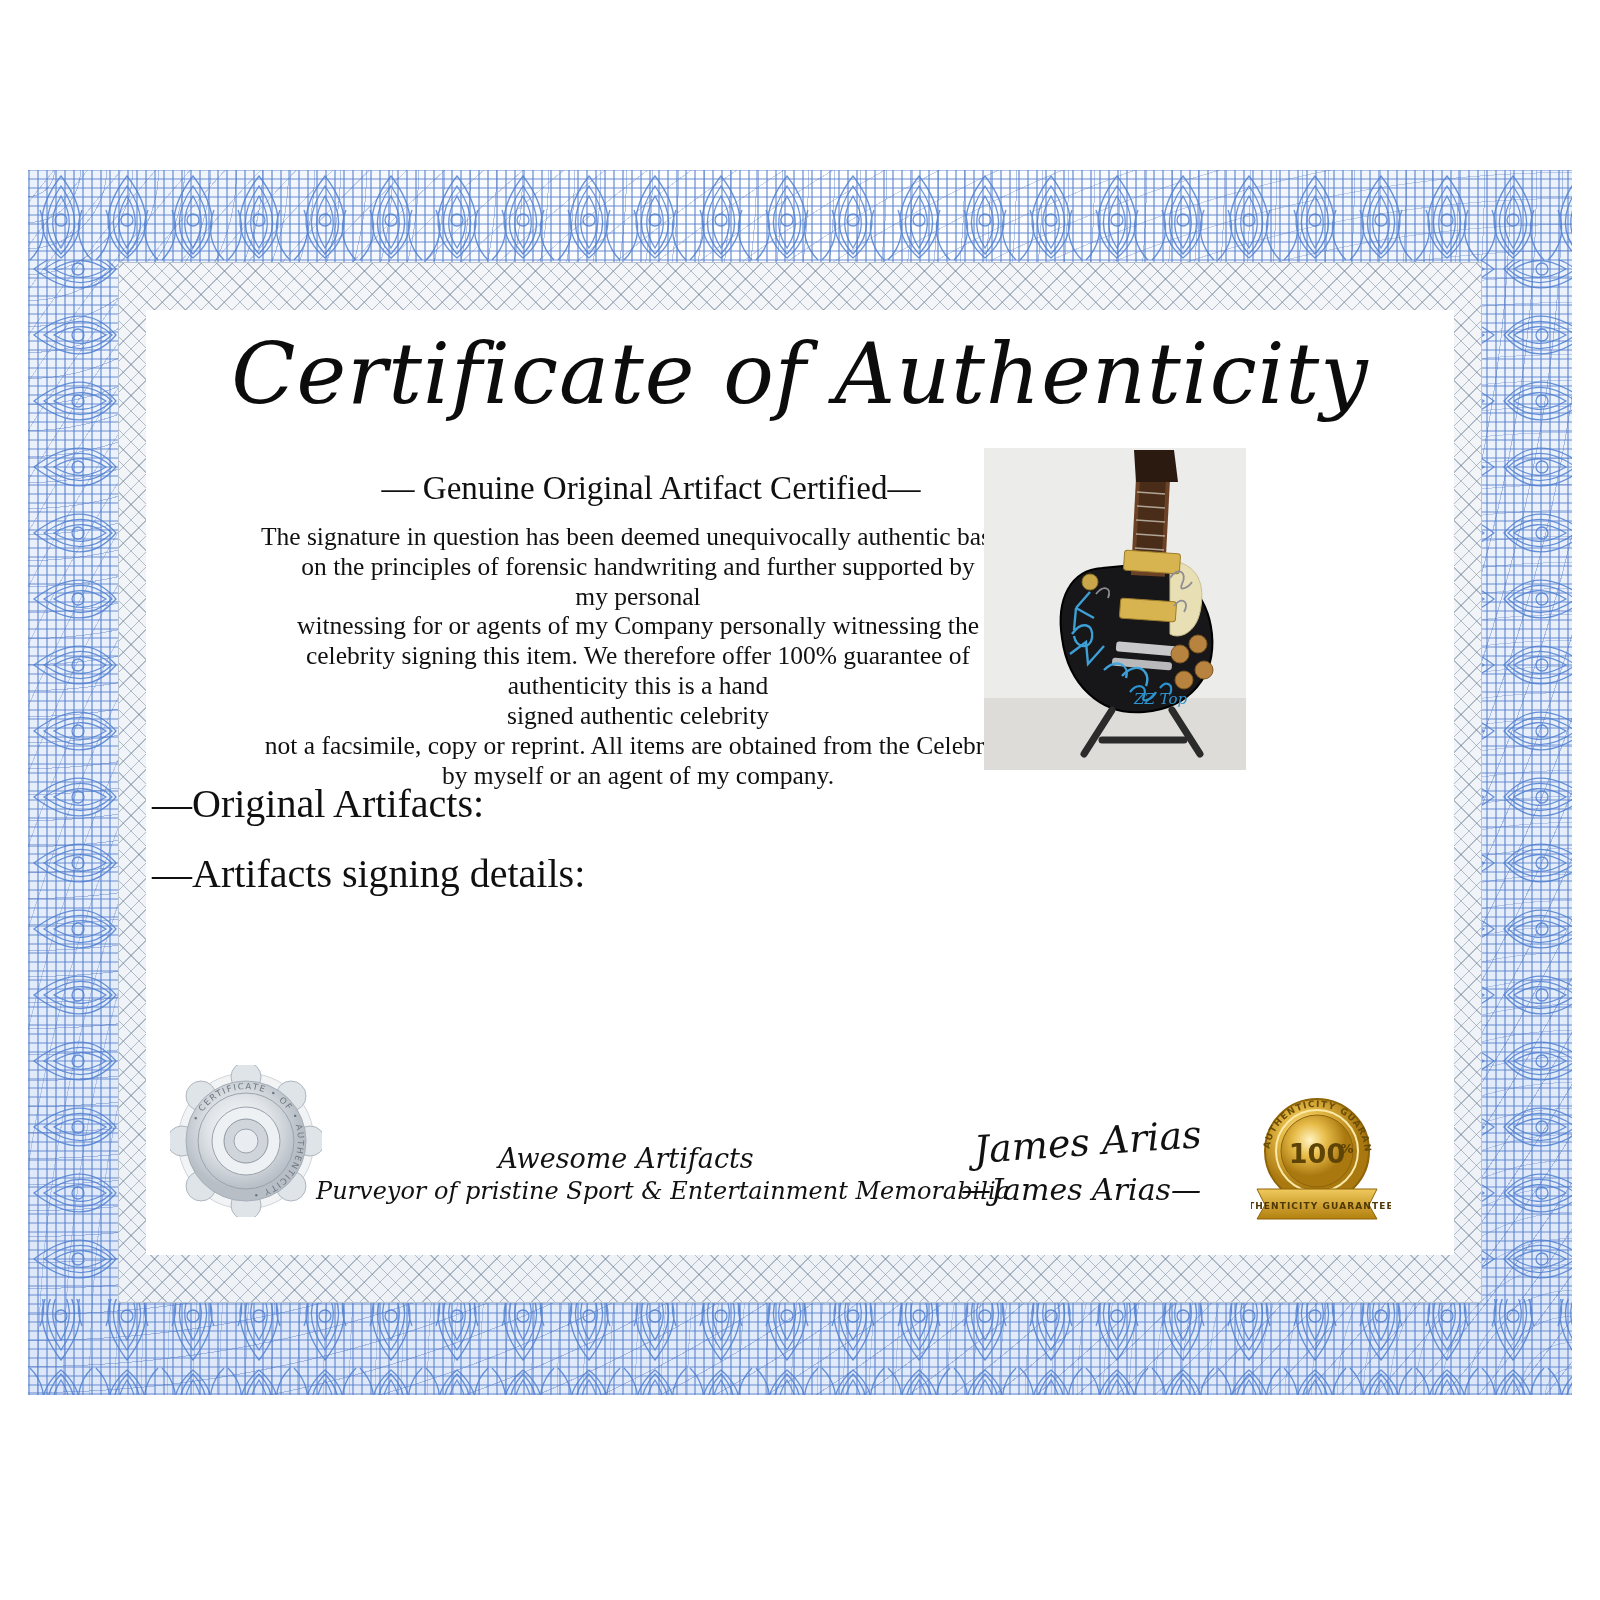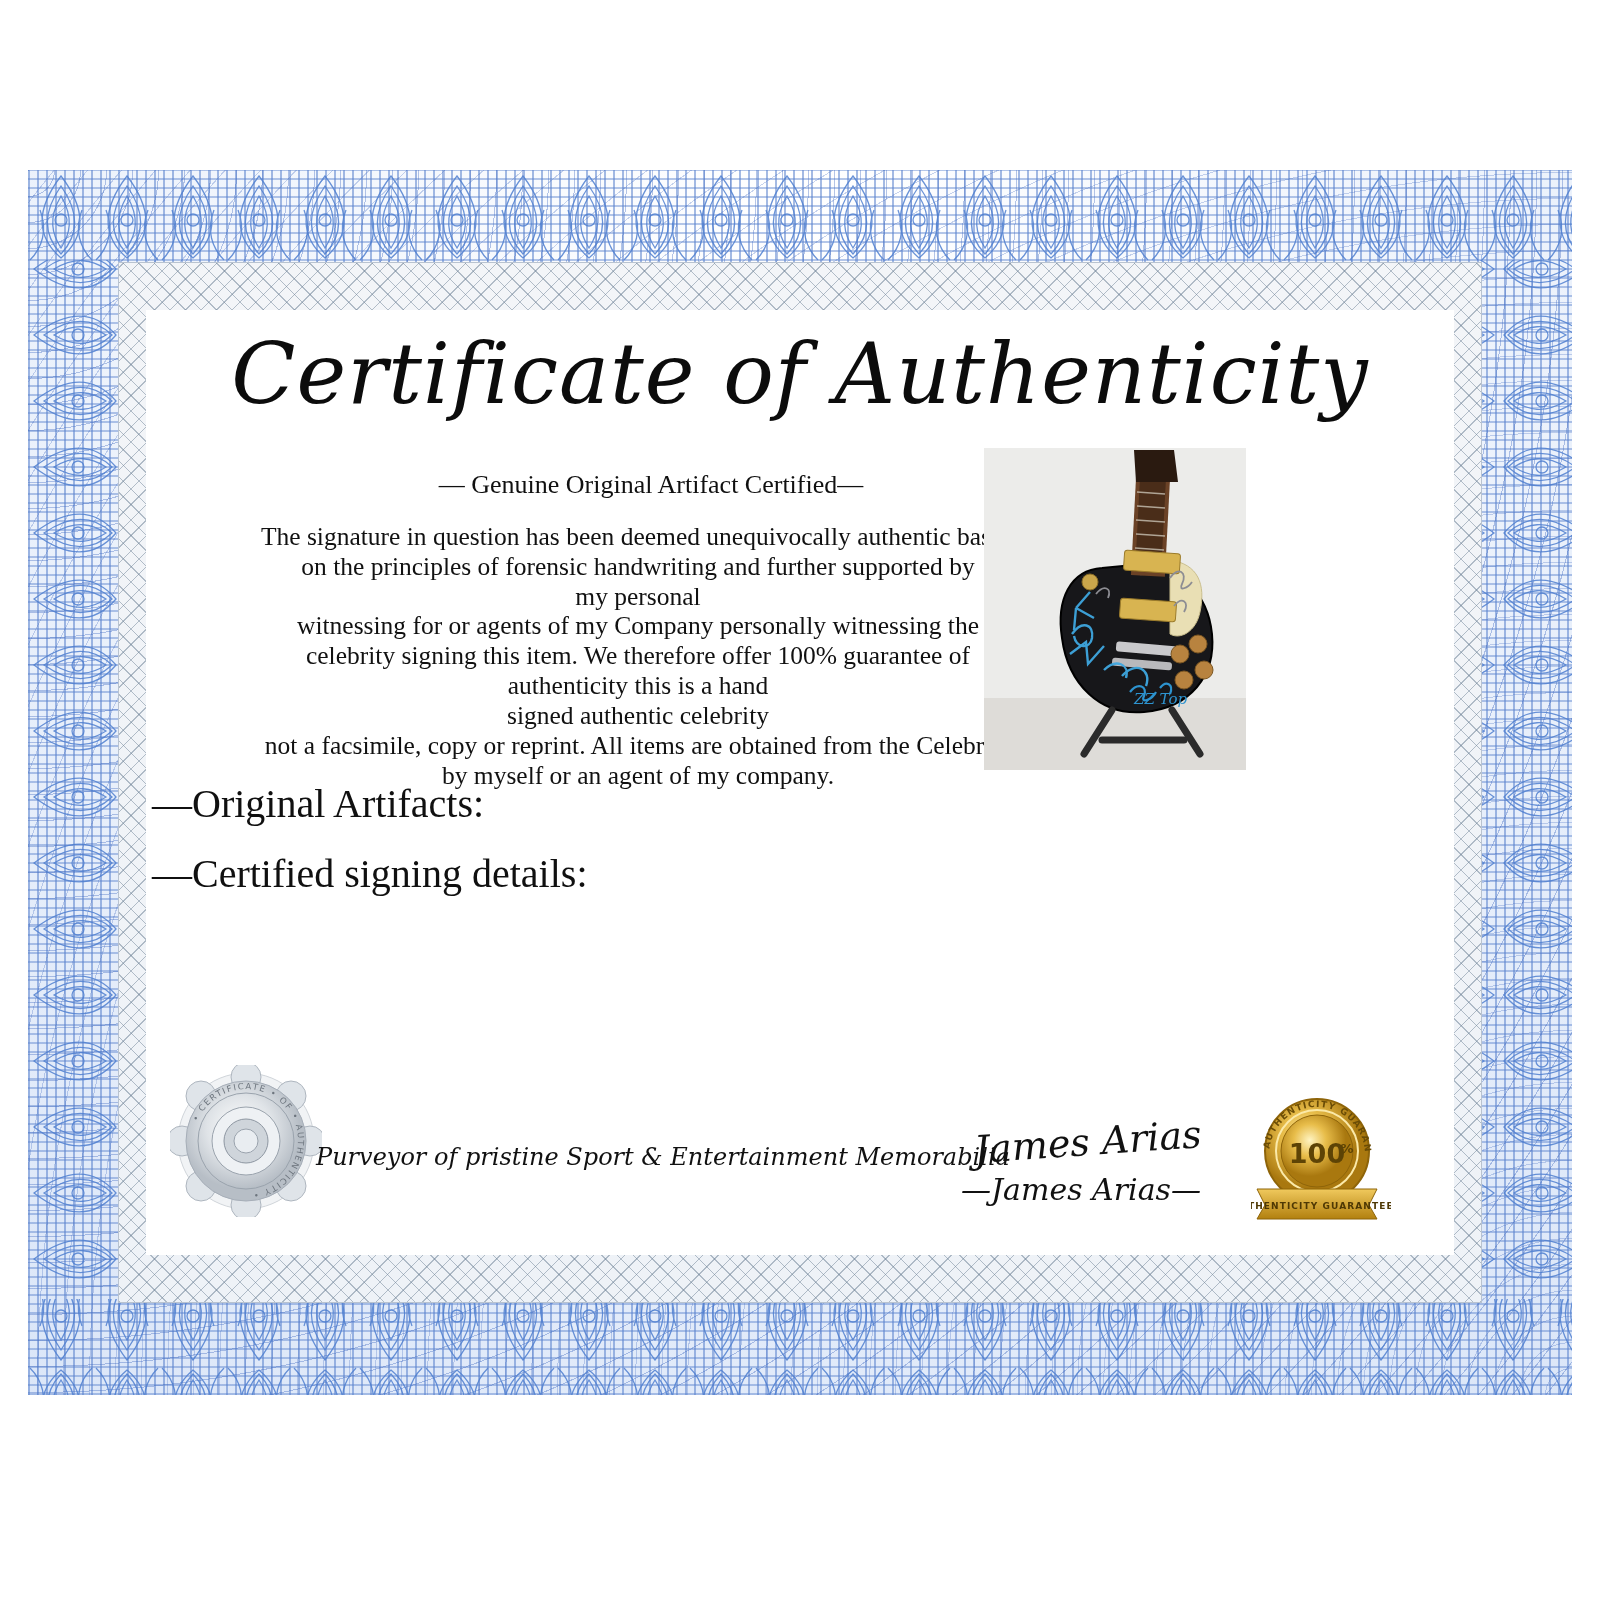--- a/index.html
+++ b/index.html
@@ -93,21 +93,21 @@
     white-space: nowrap;
   }
 
   
   .cert-subtitle {
     position: absolute;
     left: 30px;
     top: 160px;
     width: 950px;
     text-align: center;
-    font-size: 26px;
+    font-size: 33px;
     color: #101010;
   }
 
   
   .cert-body {
     position: absolute;
     left: 12px;
     top: 212px;
     width: 960px;
     text-align: center;
@@ -272,21 +272,21 @@
       <span>my personal</span>
       <span>witnessing for or agents of my Company personally witnessing the</span>
       <span>celebrity signing this item. We therefore offer 100% guarantee of</span>
       <span>authenticity this is a hand</span>
       <span>signed authentic celebrity</span>
       <span>not a facsimile, copy or reprint. All items are obtained from the Celebrity</span>
       <span>by myself or an agent of my company.</span>
     </div>
 
     <div class="section-heading section-artifacts">—Original Artifacts:</div>
-    <div class="section-heading section-details">—Certified signing details:</div>
+    <div class="section-heading section-details">—Artifacts signing details:</div>
 
     <div class="photo">
       <svg width="262" height="322" viewBox="0 0 262 322">
         <rect x="0" y="0" width="262" height="322" fill="#ececea"></rect>
         <rect x="0" y="250" width="262" height="72" fill="#dedcd8"></rect>
 
         <path d="M118 120 C 86 122, 72 152, 78 190 C 84 236, 116 268, 160 264 C 206 260, 232 228, 228 186 C 224 146, 196 118, 160 116 Z" fill="#17171a" stroke="#000" stroke-width="2"></path>
 
         <path d="M150 116 C 178 106, 206 116, 216 140 C 206 128, 180 122, 156 128 Z" fill="#26262b"></path>
 
@@ -406,20 +406,21 @@
         <text x="96" y="68" text-anchor="middle" font-family="DejaVu Sans, sans-serif" font-weight="bold" font-size="13" fill="#5d4305">%</text>
         <text font-family="DejaVu Sans, sans-serif" font-size="9" font-weight="bold" fill="#6a4c06" letter-spacing="1.2">
           <textPath href="#goldArcTop" startOffset="4%">AUTHENTICITY  GUARANTEED</textPath>
         </text>
         <path d="M6 104 L 126 104 L 118 120 L 126 134 L 6 134 L 14 120 Z" fill="url(#ribbonG)" stroke="#8e6409"></path>
         <text x="66" y="124" text-anchor="middle" font-family="DejaVu Sans, sans-serif" font-size="9" font-weight="bold" fill="#4e3804" letter-spacing="1.1">AUTHENTICITY  GUARANTEED</text>
       </svg>
     </div>
 
     <div class="company-block">
+      <div class="company-name">Awesome Artifacts</div>
       <div class="company-tag">Purveyor of pristine Sport &amp; Entertainment Memorabilia</div>
     </div>
 
     <div class="signer-block">
       <div class="signer-script">James Arias</div>
       <div class="signer-printed">—James Arias—</div>
     </div>
 
   </div>
 </div>

